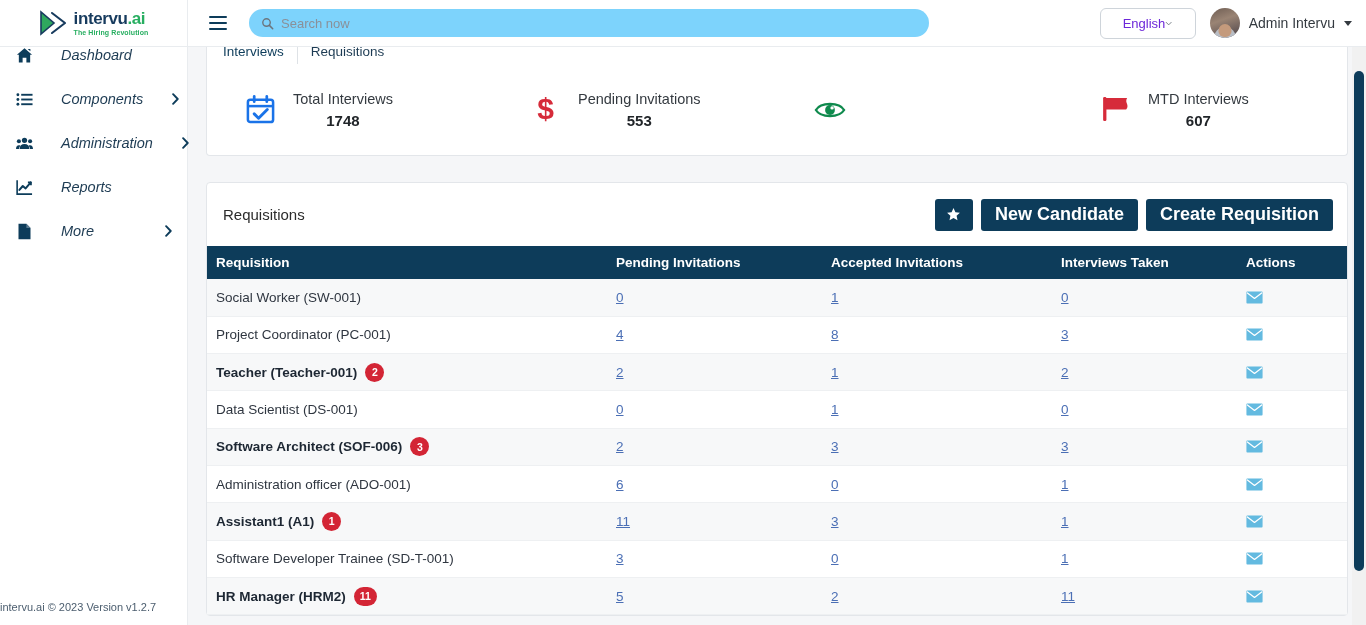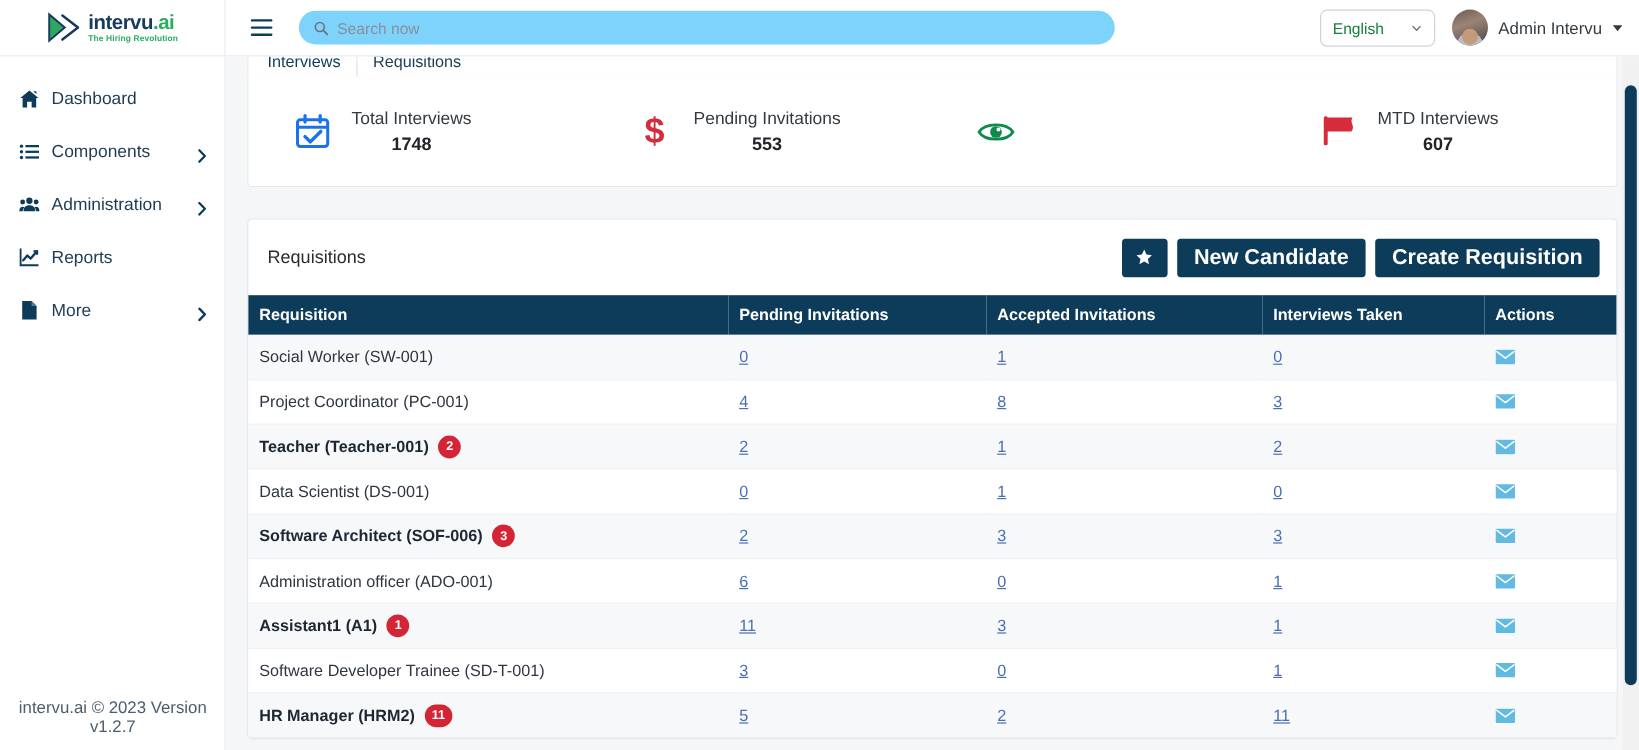--- a/index.html
+++ b/index.html
@@ -60,21 +60,21 @@
   }
   #search-input::placeholder { color: #8a9099; }
 
   #topbar-right {
     margin-left: auto; display: flex; align-items: center;
     gap: 14px; padding-right: 14px;
   }
   #lang-select {
     width: 96px; height: 31px; border: 1px solid #ced4da; border-radius: 6px;
     display: flex; align-items: center; justify-content: space-between;
-    padding: 0 10px; font-size: 13px; color: #15803d; cursor: pointer;
+    padding: 0 22px; font-size: 13px; color: #6d28d9; cursor: pointer;
     background: #fff;
   }
   #lang-caret { width: 9px; height: 9px; }
   #user-area { display: flex; align-items: center; gap: 9px; cursor: pointer; }
   #avatar {
     width: 30px; height: 30px; border-radius: 50%; overflow: hidden;
     background: linear-gradient(160deg,#6d5c52 0%,#9a8474 40%,#4a4248 100%);
     position: relative; flex: 0 0 30px;
   }
   #avatar::after {
@@ -95,33 +95,33 @@
     border-right: 4px solid transparent; border-top: 5px solid #343a40;
   }
 
   
   #sidebar {
     position: absolute; top: 47px; left: 0; width: 188px; height: 578px;
     background: #ffffff; border-right: 1px solid #e9ecef;
     z-index: 20;
   }
   .nav-item {
-    display: flex; align-items: flex-end; height: 44px;
-    padding: 0 14px 0 16px; cursor: pointer; gap: 10px;
+    display: flex; align-items: flex-start; height: 44px;
+    padding: 0 14px 0 16px; cursor: pointer; gap: 28px; font-style: italic;
   }
   .nav-icon {
     width: 17px; height: 17px; flex: 0 0 17px;
     display: flex; align-items: center; justify-content: center;
     color: #0d3c5a;
   }
   .nav-label { font-size: 14.5px; color: #1d3b53; flex: 1; }
   .nav-chevron { width: 9px; height: 12px; color: #0d3c5a; flex: 0 0 9px; }
   #footer-text {
     position: absolute; bottom: 12px; left: 0; width: 188px;
-    text-align: center; font-size: 14px; color: #4b5d6e;
+    font-size: 11px; color: #4b5d6e;
   }
 
   
   #main {
     position: absolute; top: 47px; left: 188px;
     width: 1178px; height: 578px;
     background: #f5f6f8; overflow: hidden;
   }
   #content-inner { position: relative; width: 1178px; padding: 0 18px; }
 

